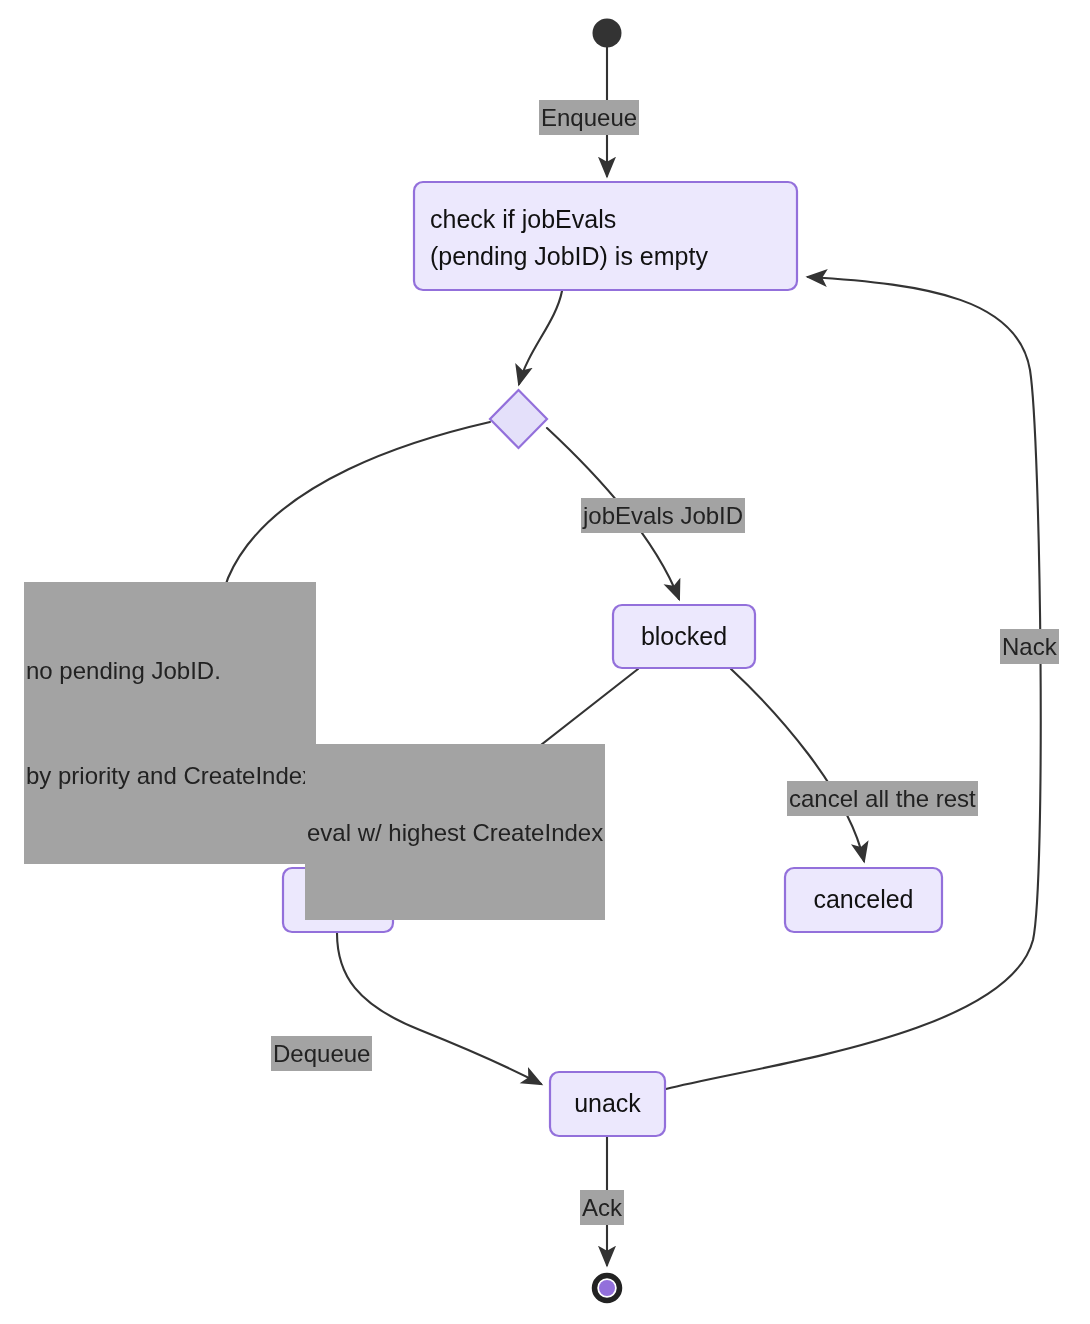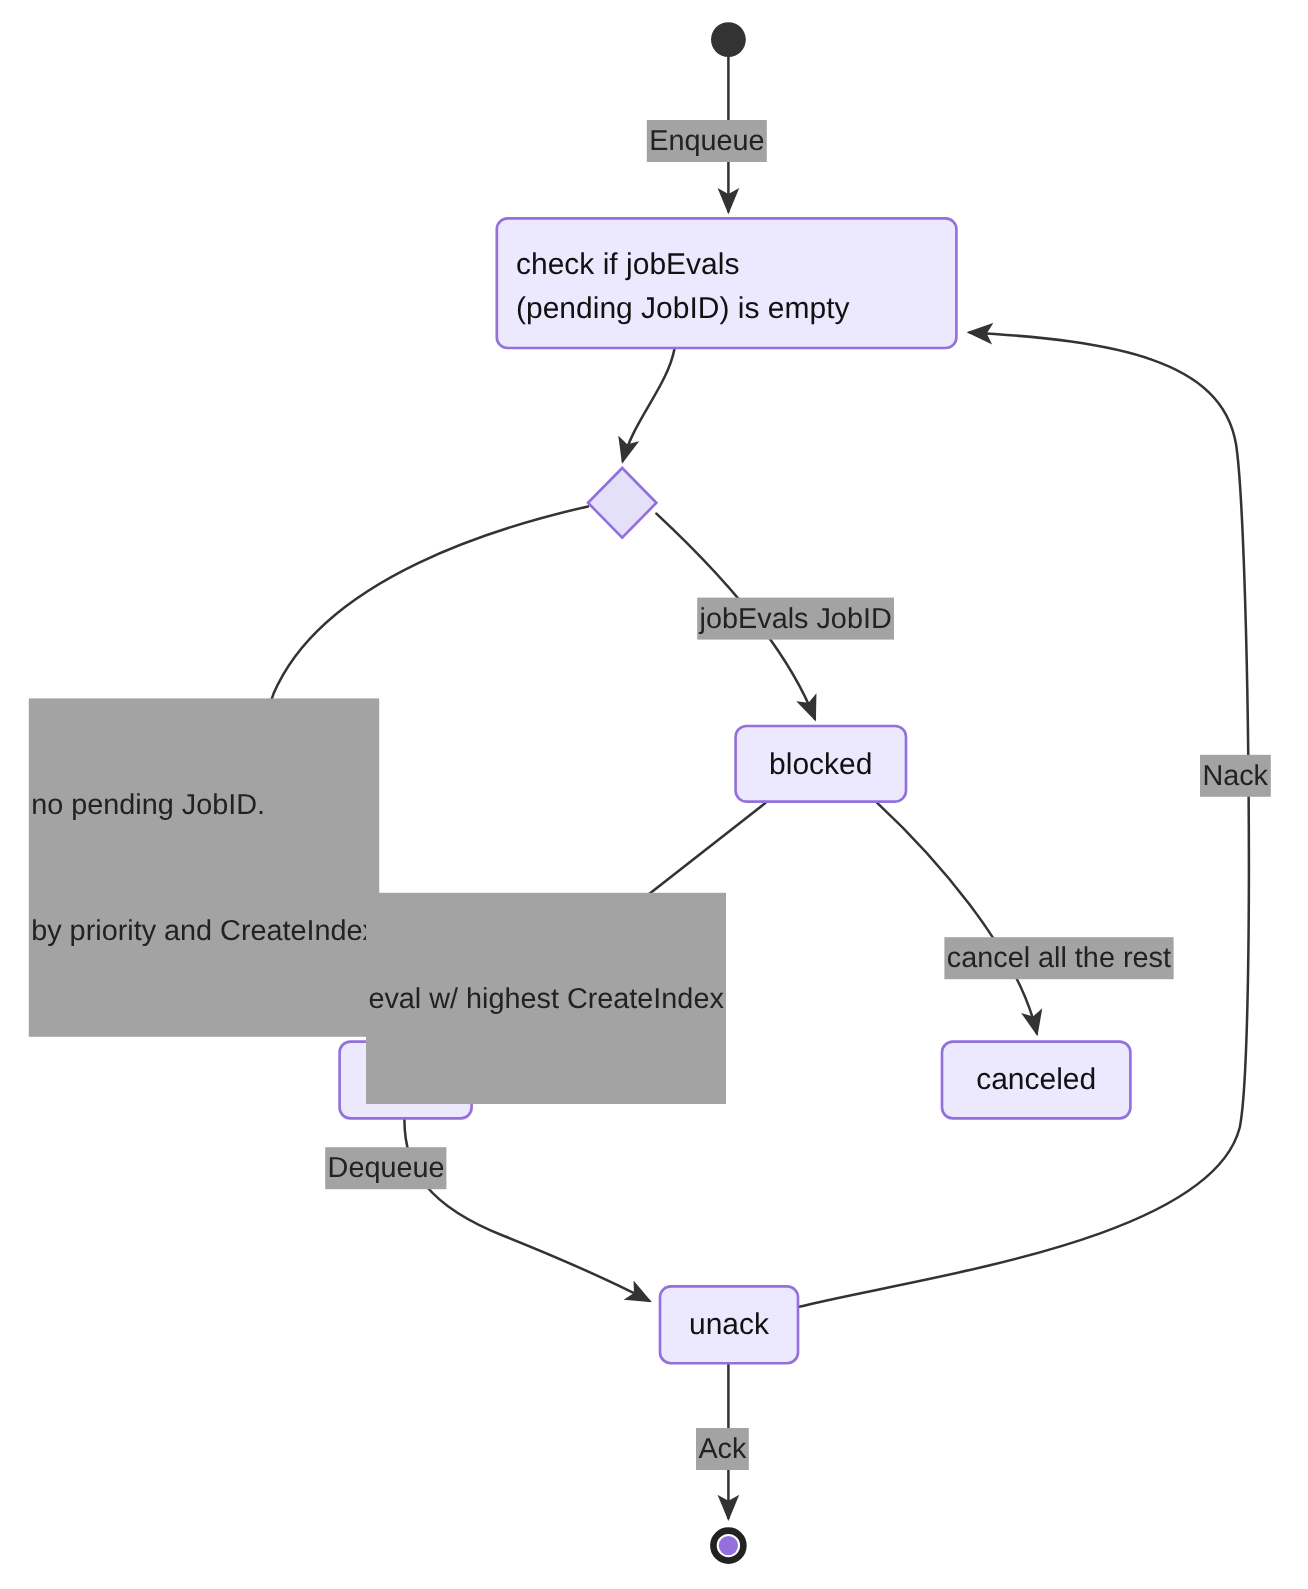--- a/index.html
+++ b/index.html
@@ -156,19 +156,19 @@
     <div>no pending JobID.</div>
     <div>by priority and CreateIndex</div>
   </div>
 
   <div class="edge-label-box" style="left:305px; top:744px;">
     <div>eval w/ highest CreateIndex</div>
   </div>
 
   <div class="edge-label-box" style="left:739px; top:781px;margin-left:48px;">cancel all the rest</div>
 
-  <div class="edge-label-box" style="left:271px; top:956px;">Dequeue</div>
+  <div class="edge-label-box" style="left:271px; top:1036px;">Dequeue</div>
 
   <div class="edge-label-box" style="left:1000px; top:629px;">Nack</div>
 
   <div class="edge-label-box" style="left:580px; top:1190px;">Ack</div>
 
 </div>
 
 </body></html>

